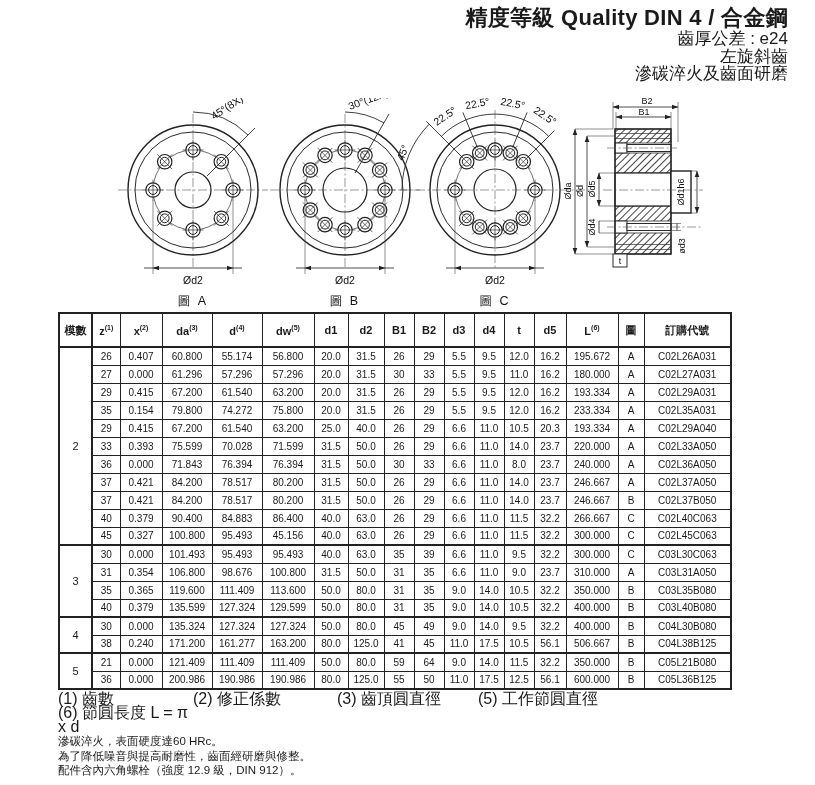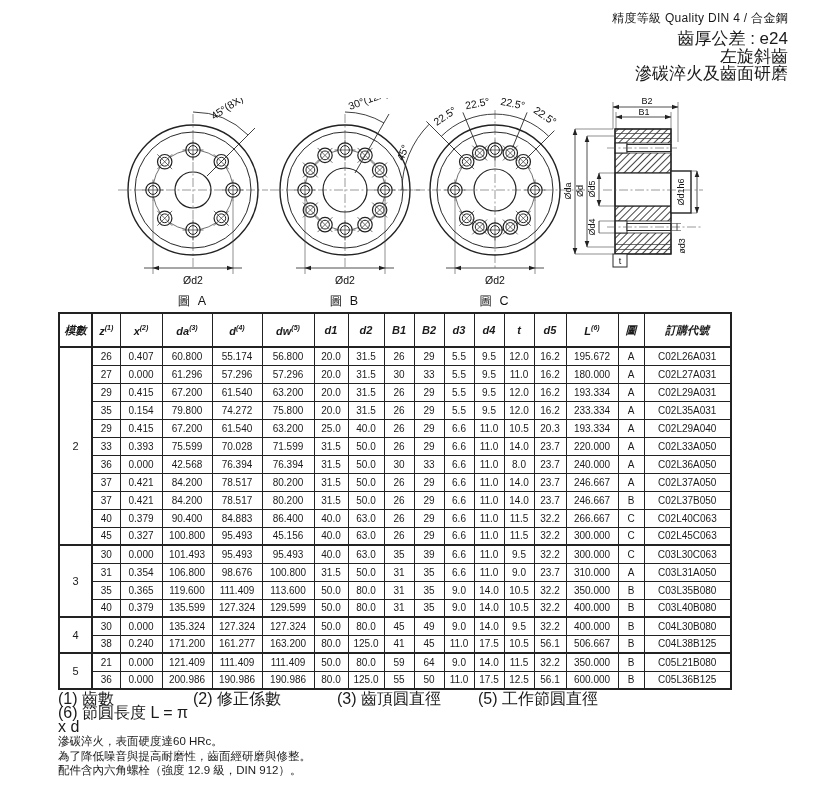--- a/index.html
+++ b/index.html
@@ -4,38 +4,38 @@
 <style>
   * { margin:0; padding:0; box-sizing:border-box; }
   html,body { background:#fff; }
   body {
     width:815px; height:785px; position:relative; overflow:hidden;
     font-family:"Liberation Sans","DejaVu Sans",sans-serif;
     color:#1a1a1a;
   }
   
   .doc-header { position:absolute; top:6px; right:27px; text-align:right; }
-  .doc-title { font-size:12px; font-weight:400; letter-spacing:.3px; line-height:24px;margin-left:10px; }
+  .doc-title { font-size:22px; font-weight:700; letter-spacing:.3px; line-height:24px;margin-left:10px; }
   .doc-sub { font-size:17px; line-height:17.5px; }
   
   .figs { position:absolute; left:0; top:0; }
   svg text { font-family:"Liberation Sans","DejaVu Sans",sans-serif; fill:#111; }
   .s07{stroke:#333;stroke-width:.7;} .s09{stroke:#2a2a2a;stroke-width:.9;}
   .s10{stroke:#2a2a2a;stroke-width:1;} .s12{stroke:#222;stroke-width:1.2;}
   .s13{stroke:#222;stroke-width:1.4;}
   .cl{stroke:#555;stroke-width:.6;stroke-dasharray:9 2.5 2 2.5;}
   .dim{stroke:#222;stroke-width:.8;} .thin{stroke:#444;stroke-width:.6;}
   .hatchr{fill:url(#hatch);stroke:#2a2a2a;stroke-width:.8;}
   .lab{font-size:10.5px;} .lab9{font-size:9px;} .cap{font-size:12.5px;letter-spacing:2px;}
   
   .tbl-wrap { position:absolute; left:58px; top:312px; }
   table { border-collapse:collapse; table-layout:fixed; border:2px solid #222; }
   th,td { border:1px solid #222; text-align:center; vertical-align:middle;
           padding:0; height:18px; font-size:10px; white-space:nowrap; overflow:hidden; }
-  thead th { height:34px; font-size:11px; font-weight:600; border-bottom:2px solid #222;font-style:italic; }
+  thead th { height:34px; font-size:11px; font-weight:600; border-bottom:2px solid #222; }
   thead th sup { font-size:7px; }
   th:first-child, td.module-cell { border-right:2px solid #222; }
   td.module-cell { font-size:11px; }
   tr.group-start td { border-top:2px solid #222; }
   
   .footnotes { position:absolute; left:58px; top:692px; width:720px;
     display:grid; grid-template-columns:135px 144px 141px auto;
     font-size:16px; line-height:14px; }
   .notes { position:absolute; left:58px; top:734px; font-size:11.5px; line-height:14.5px; }
 </style>
@@ -469,21 +469,21 @@
           <td>11.0</td>
           <td>14.0</td>
           <td>23.7</td>
           <td>220.000</td>
           <td>A</td>
           <td>C02L33A050</td>
         </tr>
         <tr>
           <td>36</td>
           <td>0.000</td>
-          <td>42.568</td>
+          <td>71.843</td>
           <td>76.394</td>
           <td>76.394</td>
           <td>31.5</td>
           <td>50.0</td>
           <td>30</td>
           <td>33</td>
           <td>6.6</td>
           <td>11.0</td>
           <td>8.0</td>
           <td>23.7</td>

